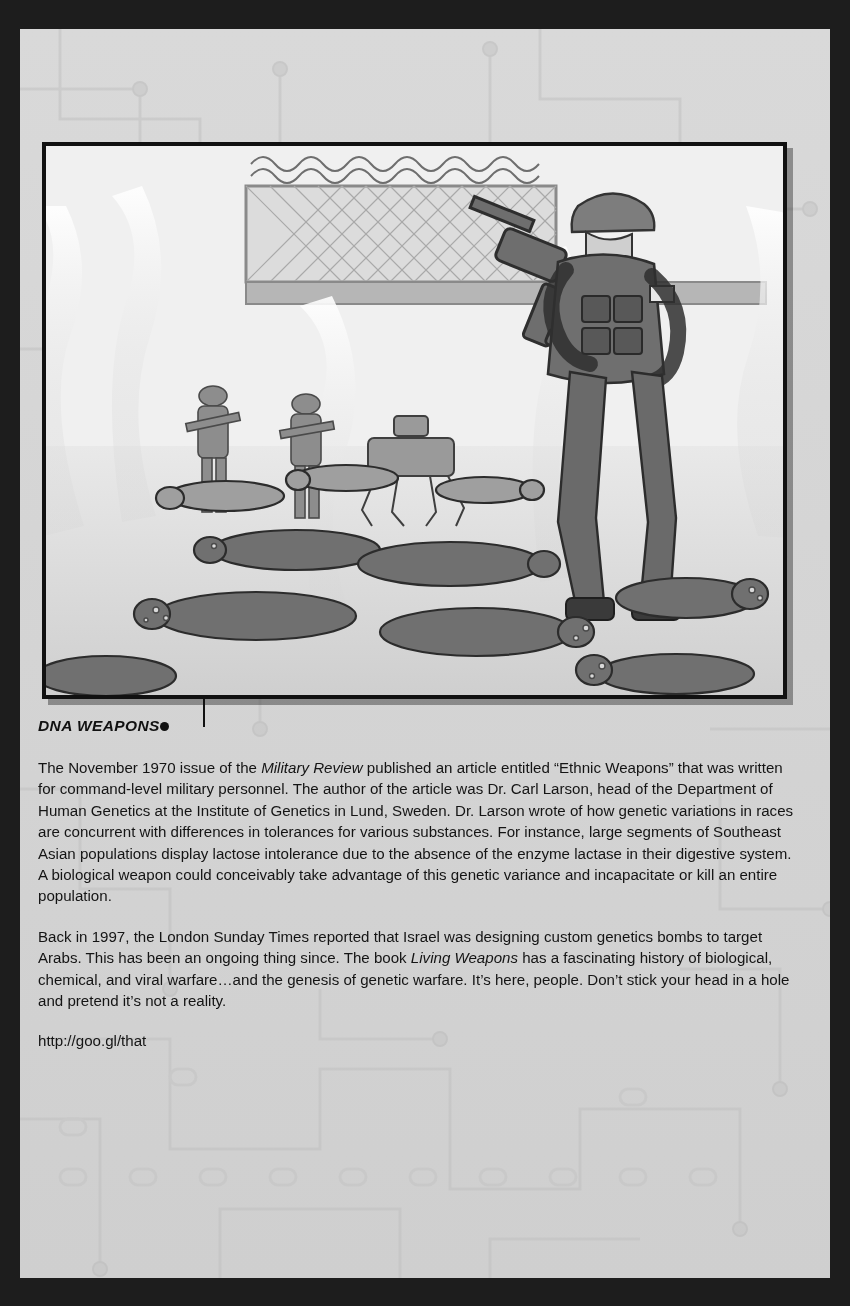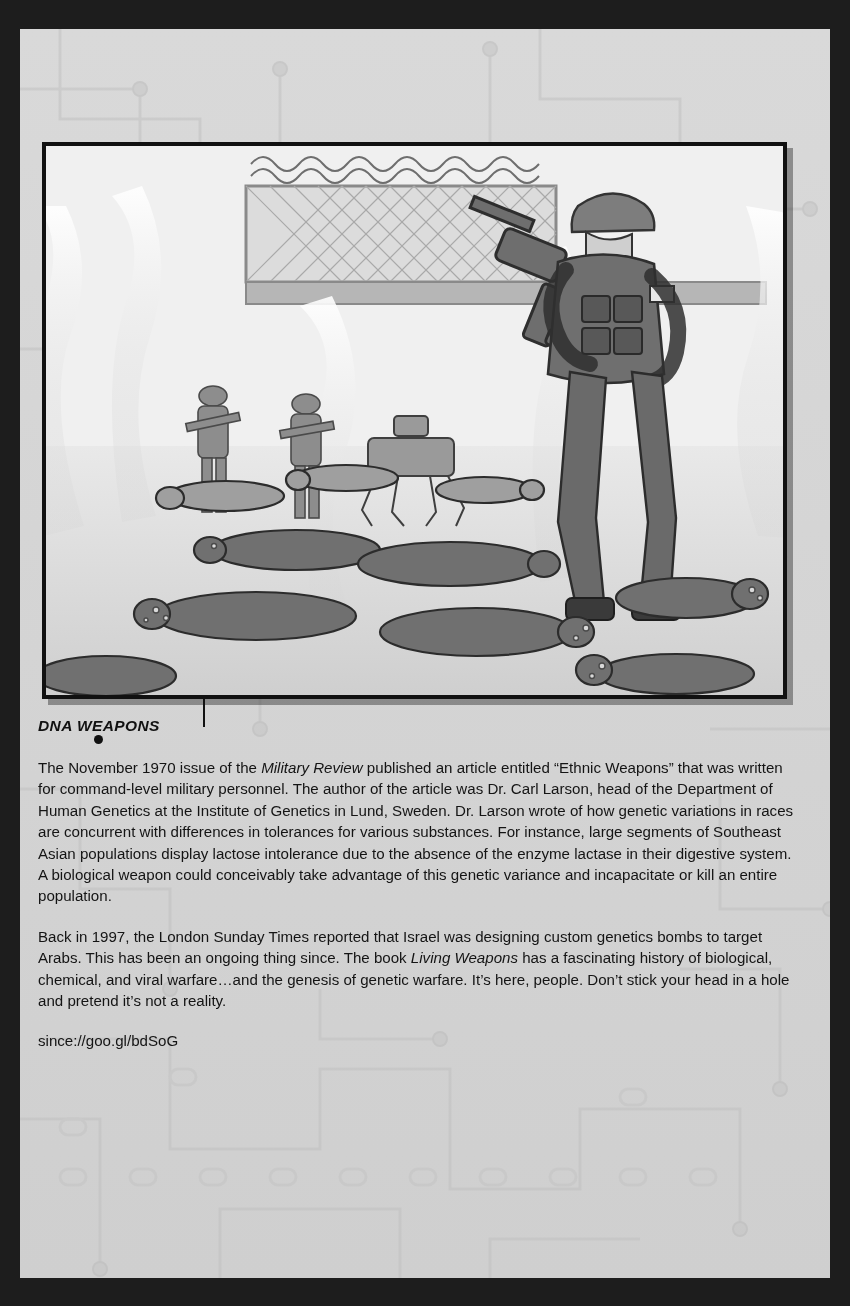--- a/index.html
+++ b/index.html
@@ -63,21 +63,20 @@
   .art svg { position:absolute; inset:0; width:100%; height:100%; }
 
   
   .caption-row {
     position: absolute;
     left: 18px;
     top: 688px;
     display: flex;
     align-items: center;
     gap: 0;
-    flex-direction: column;
   }
   .caption-label {
     font-weight: bold;
     font-style: italic;
     font-size: 15.5px;
     letter-spacing: 0.4px;
     color: #111;
   }
   .caption-dot {
     width: 9px; height: 9px; border-radius: 50%;
@@ -307,18 +306,18 @@
       <span class="caption-label">DNA WEAPONS</span>
       <span class="caption-dot"></span>
     </div>
 
     <div class="body">
       <p><span>The November 1970 issue of the </span><em>Military Review</em><span> published an article entitled “Ethnic Weapons” that was written for command-level military personnel. The author of the article was Dr. Carl Larson, head of the Department of Human Genetics at the Institute of Genetics in Lund, Sweden. Dr. Larson wrote of how genetic variations in races are concurrent with differences in tolerances for various substances. For instance, large segments of Southeast Asian populations display lactose intolerance due to the absence of the enzyme lactase in their digestive system. A biological weapon could conceivably take advantage of this genetic variance and incapacitate or kill an entire population.</span></p>
 
       <p><span>Back in 1997, the London Sunday Times reported that Israel was designing custom genetics bombs to target Arabs. This has been an ongoing thing since. The book </span><em>Living Weapons</em><span> has a fascinating history of biological, chemical, and viral warfare…and the genesis of genetic warfare. It’s here, people. Don’t stick your head in a hole and pretend it’s not a reality.</span></p>
 
       <div class="links">
-        <div>since://goo.gl/bdSoG</div>
+        <div>http://goo.gl/that</div>
       </div>
     </div>
 
   </div>
 </div>
 
 </body></html>

